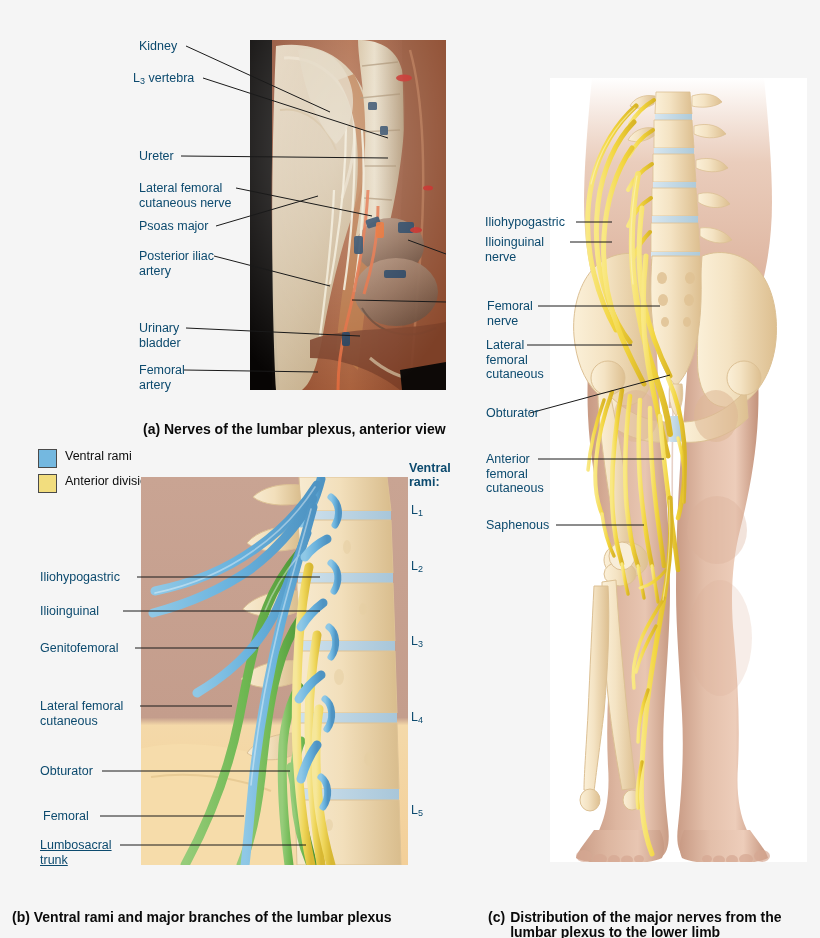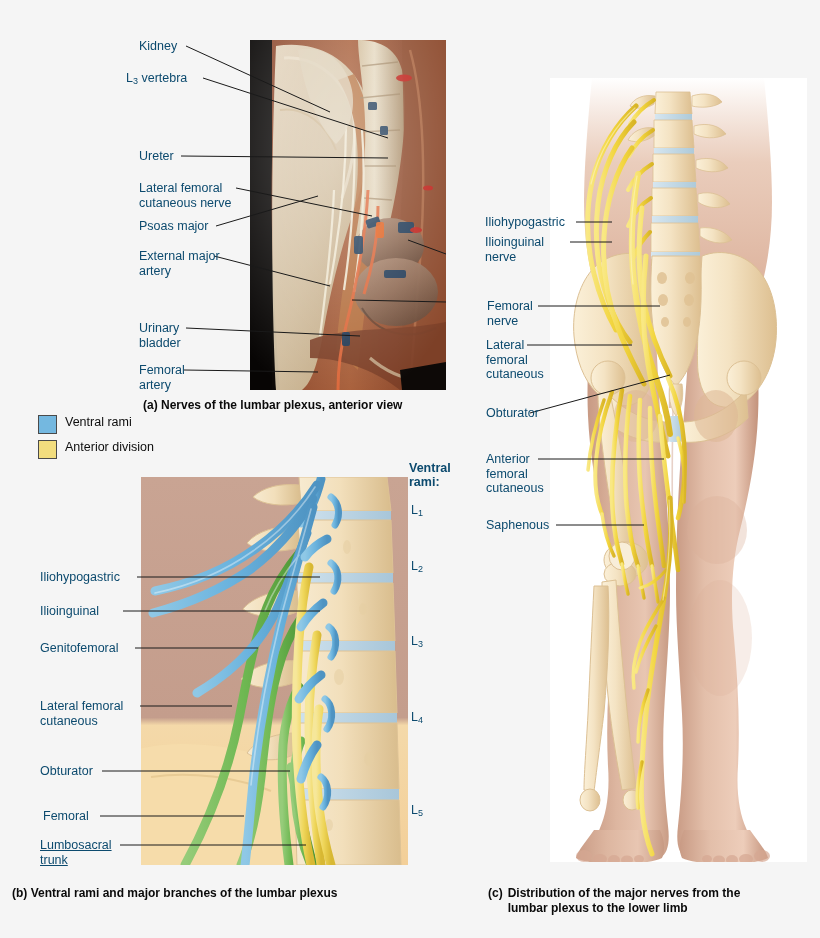--- a/index.html
+++ b/index.html
@@ -15,24 +15,25 @@
   .lbl{
     position:absolute;
     font-size:12.5px;
     color:#0c4a6e;
     line-height:14.5px;
     white-space:nowrap;
   }
   .lbl sub{font-size:9px;vertical-align:-2px;}
   .cap{
     position:absolute;
-    font-size:12px;
+    font-size:14px;
     font-weight:bold;
     color:#0a0a0a;
     line-height:15px;
+    margin-top:24px;
   }
   .cap .cw{white-space:nowrap;}
   .panelbox{position:absolute;overflow:hidden;}
 
   
   .legend{position:absolute;}
   .legend-row{display:flex;align-items:flex-start;margin-bottom:6px;}
   .swatch{width:17px;height:17px;border:1px solid #4a4a4a;margin-right:8px;flex:none;}
   .legend-text{font-size:12.5px;color:#0d0d0d;line-height:14px;}
 
@@ -154,51 +155,51 @@
       <line x1="184" y1="370" x2="318" y2="372"></line>
 
       <line x1="408" y1="240" x2="446" y2="254"></line>
       <line x1="352" y1="300" x2="446" y2="302"></line>
     </g>
   </svg>
 
   <div class="lbl" style="left:139px;top:39px;">
     <span>Kidney</span>
   </div>
-  <div class="lbl" style="left:126px;top:71px;">
+  <div class="lbl" style="left:133px;top:71px;">
     <span>L</span><sub>3</sub><span> vertebra</span>
   </div>
   <div class="lbl" style="left:139px;top:149px;">
     <span>Ureter</span>
   </div>
   <div class="lbl" style="left:139px;top:181px;">
     <div>Lateral femoral</div>
     <div>cutaneous nerve</div>
   </div>
   <div class="lbl" style="left:139px;top:219px;">
     <span>Psoas major</span>
   </div>
   <div class="lbl" style="left:139px;top:249px;">
-    <div>External major</div>
+    <div>Posterior iliac</div>
     <div>artery</div>
   </div>
   <div class="lbl" style="left:139px;top:321px;">
     <div>Urinary</div>
     <div>bladder</div>
   </div>
   <div class="lbl" style="left:139px;top:363px;">
     <div>Femoral</div>
     <div>artery</div>
   </div>
 
   <div class="cap" style="left:143px;top:398px;">
     <span class="cw">(a) Nerves of the lumbar plexus, anterior view</span>
   </div>
 
-  <div class="legend" style="left:38px;top:415px;">
+  <div class="legend" style="left:38px;top:449px;">
     <div class="legend-row">
       <span class="swatch" style="background:#74b8e0"></span>
       <span class="legend-text">Ventral rami</span>
     </div>
     <div class="legend-row">
       <span class="swatch" style="background:#f2dd7e"></span>
       <span class="legend-text">Anterior division</span>
     </div>
   </div>
 

